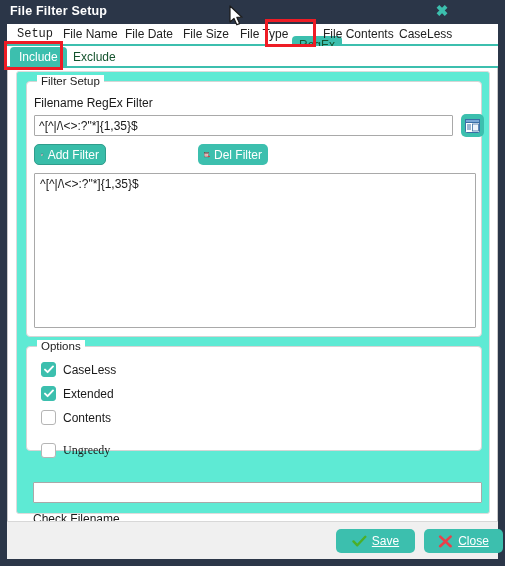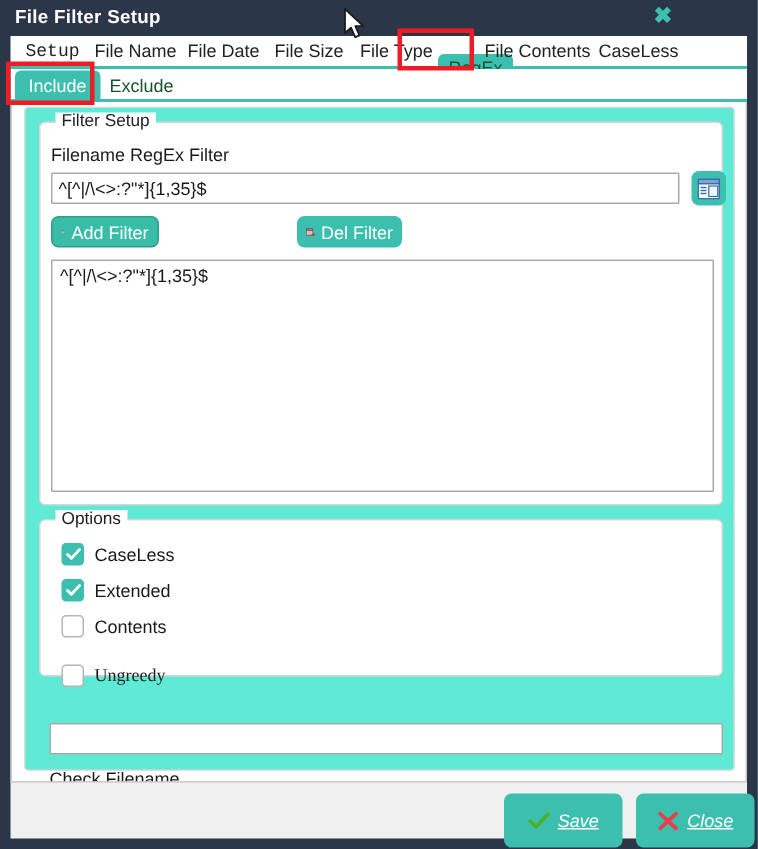--- a/index.html
+++ b/index.html
@@ -123,24 +123,24 @@
   }
   .cbox.on{background:#3cbfae;border-color:#3cbfae;}
   .cblabel{font-size:12px;color:#1a1a1a;white-space:nowrap;}
   
   .footer{
     position:absolute;left:7px;top:521px;width:491px;height:38px;
     background:#f0f0f0;border-top:1px solid #d8d8d8;
     box-sizing:border-box;
   }
   .footbtn{
-    position:absolute;top:7px;height:36px;box-sizing:border-box;
+    position:absolute;top:7px;height:24px;box-sizing:border-box;
     background:#3cbfae;border:none;border-radius:5px;
     color:#ffffff;font-size:12px;font-family:"Liberation Sans",sans-serif;
-    cursor:pointer;display:flex;align-items:center;justify-content:center;gap:5px;font-style:italic;
+    cursor:pointer;display:flex;align-items:center;justify-content:center;gap:5px;
   }
   .u{text-decoration:underline;}
   
   .annot{
     position:absolute;border:3px solid #ee1c25;
     box-sizing:border-box;pointer-events:none;z-index:40;
   }
   
   .cursor{position:absolute;z-index:50;pointer-events:none;}
 </style>

